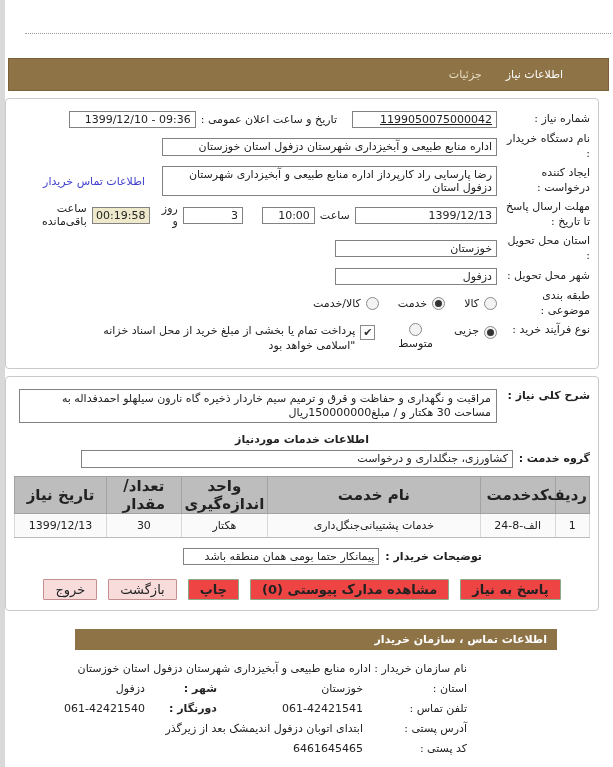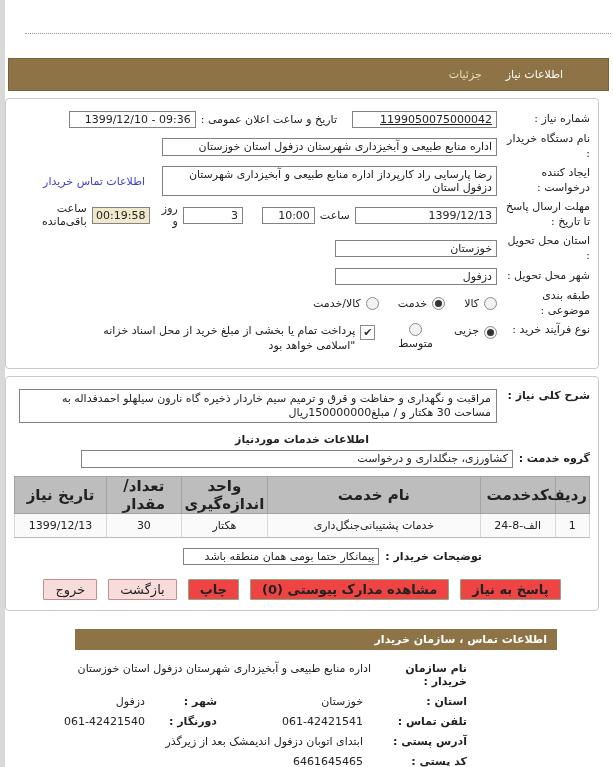--- a/index.html
+++ b/index.html
@@ -77,21 +77,21 @@
   }
   .btn-green{background:#ef4444;border-color:#8aa88a;color:#222;font-weight:bold;}
   .btn-pink{background:#f8dcdc;border-color:#c28e8e;color:#222;}
   
   .bar2{
     margin:18px 56px 0 75px;height:21px;background:#8e7347;color:#fff;font-weight:bold;
     display:flex;align-items:center;padding-right:10px;
   }
   .c-rows{margin:12px 146px 0 0;}
   .crow{display:flex;align-items:flex-start;margin:7px 0;}
-  .clabel{width:78px;flex-shrink:0;font-weight:bold;}
+  .clabel{width:78px;flex-shrink:0;font-weight:normal;}
   .clabel.wide{width:96px;}
   .cval{width:172px;flex-shrink:0;text-align:right;padding-right:26px;box-sizing:border-box;}
   .clabel2{width:58px;flex-shrink:0;font-weight:bold;}
   .cval2{text-align:right;padding-right:14px;}
 </style>
 </head>
 <body>
 
 <div class="page-edge"></div>
 <div class="dotted"></div>

